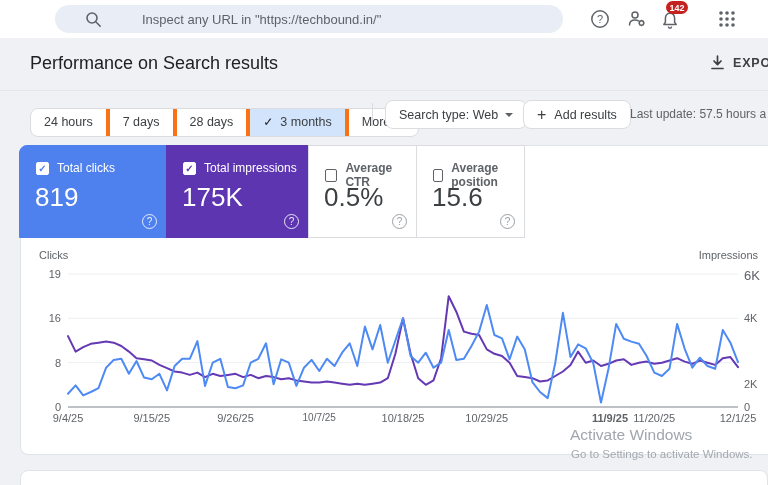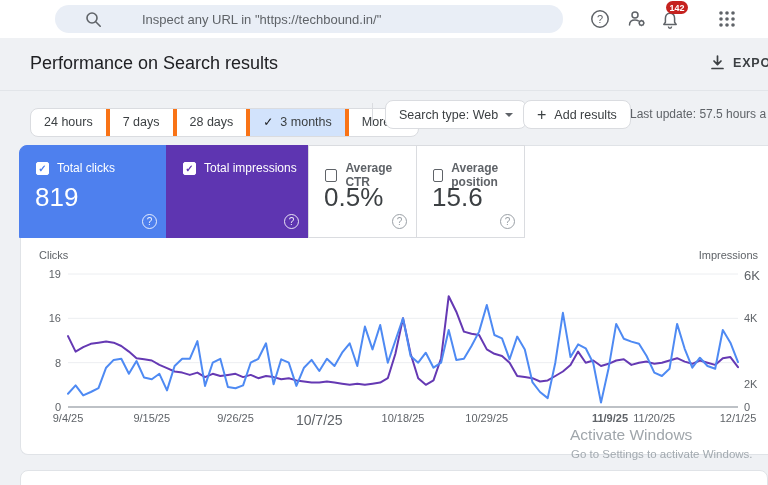--- a/index.html
+++ b/index.html
@@ -187,20 +187,21 @@
         <span class="tile-label">Total clicks</span>
       </div>
       <div class="tile-value">819</div>
       <div class="help-bubble">?</div>
     </div>
     <div class="tile c1">
       <div class="cb-row">
         <span class="cb">✓</span>
         <span class="tile-label">Total impressions</span>
       </div>
+      <div class="tile-value">175K</div>
       <div class="help-bubble">?</div>
     </div>
     <div class="tile">
       <div class="cb-row">
         <span class="cb"></span>
         <span class="tile-label">Average CTR</span>
       </div>
       <div class="tile-value">0.5%</div>
       <div class="help-bubble">?</div>
     </div>
@@ -233,21 +234,21 @@
   <div id="yticks-r">
       <span style="position: absolute; left: 723px; top: 122px; font-size: 13px; color: rgb(95, 99, 104);">6K</span>
       <span style="position: absolute; left: 723px; top: 166.333px; font-size: 11px; color: rgb(95, 99, 104);">4K</span>
       <span style="position: absolute; left: 723px; top: 210.667px; font-size: 11px; color: rgb(95, 99, 104); margin-top: 21px;">2K</span>
       <span style="position: absolute; left: 723px; top: 255px; font-size: 11px; color: rgb(95, 99, 104);">0</span>
     </div>
   <div id="xticks">
       <span style="position: absolute; top: 266px; left: 15px; width: 64px; text-align: center; font-size: 11px; color: rgb(95, 99, 104);">9/4/25</span>
       <span style="position: absolute; top: 266px; left: 98.75px; width: 64px; text-align: center; font-size: 11px; color: rgb(95, 99, 104);">9/15/25</span>
       <span style="position: absolute; top: 266px; left: 182.5px; width: 64px; text-align: center; font-size: 11px; color: rgb(95, 99, 104);">9/26/25</span>
-      <span style="position: absolute; top: 266px; left: 266.25px; width: 64px; text-align: center; font-size: 14px; color: rgb(95, 99, 104);">10/7/25</span>
+      <span style="position: absolute; top: 266px; left: 266.25px; width: 64px; text-align: center; font-size: 10px; color: rgb(95, 99, 104);">10/7/25</span>
       <span style="position: absolute; top: 266px; left: 350px; width: 64px; text-align: center; font-size: 11px; color: rgb(95, 99, 104);">10/18/25</span>
       <span style="position: absolute; top: 266px; left: 433.75px; width: 64px; text-align: center; font-size: 11px; color: rgb(95, 99, 104);">10/29/25</span>
       <span style="position: absolute; top: 266px; left: 543px; width: 64px; text-align: right; font-size: 11px; color: rgb(95, 99, 104); font-weight: bold;">11/9/25</span>
       <span style="position: absolute; top: 266px; left: 601.25px; width: 64px; text-align: center; font-size: 11px; color: rgb(95, 99, 104);">11/20/25</span>
       <span style="position: absolute; top: 266px; left: 685px; width: 64px; text-align: center; font-size: 11px; color: rgb(95, 99, 104);">12/1/25</span>
     </div>
 </div>
 
 <div class="next-card"></div>
 

